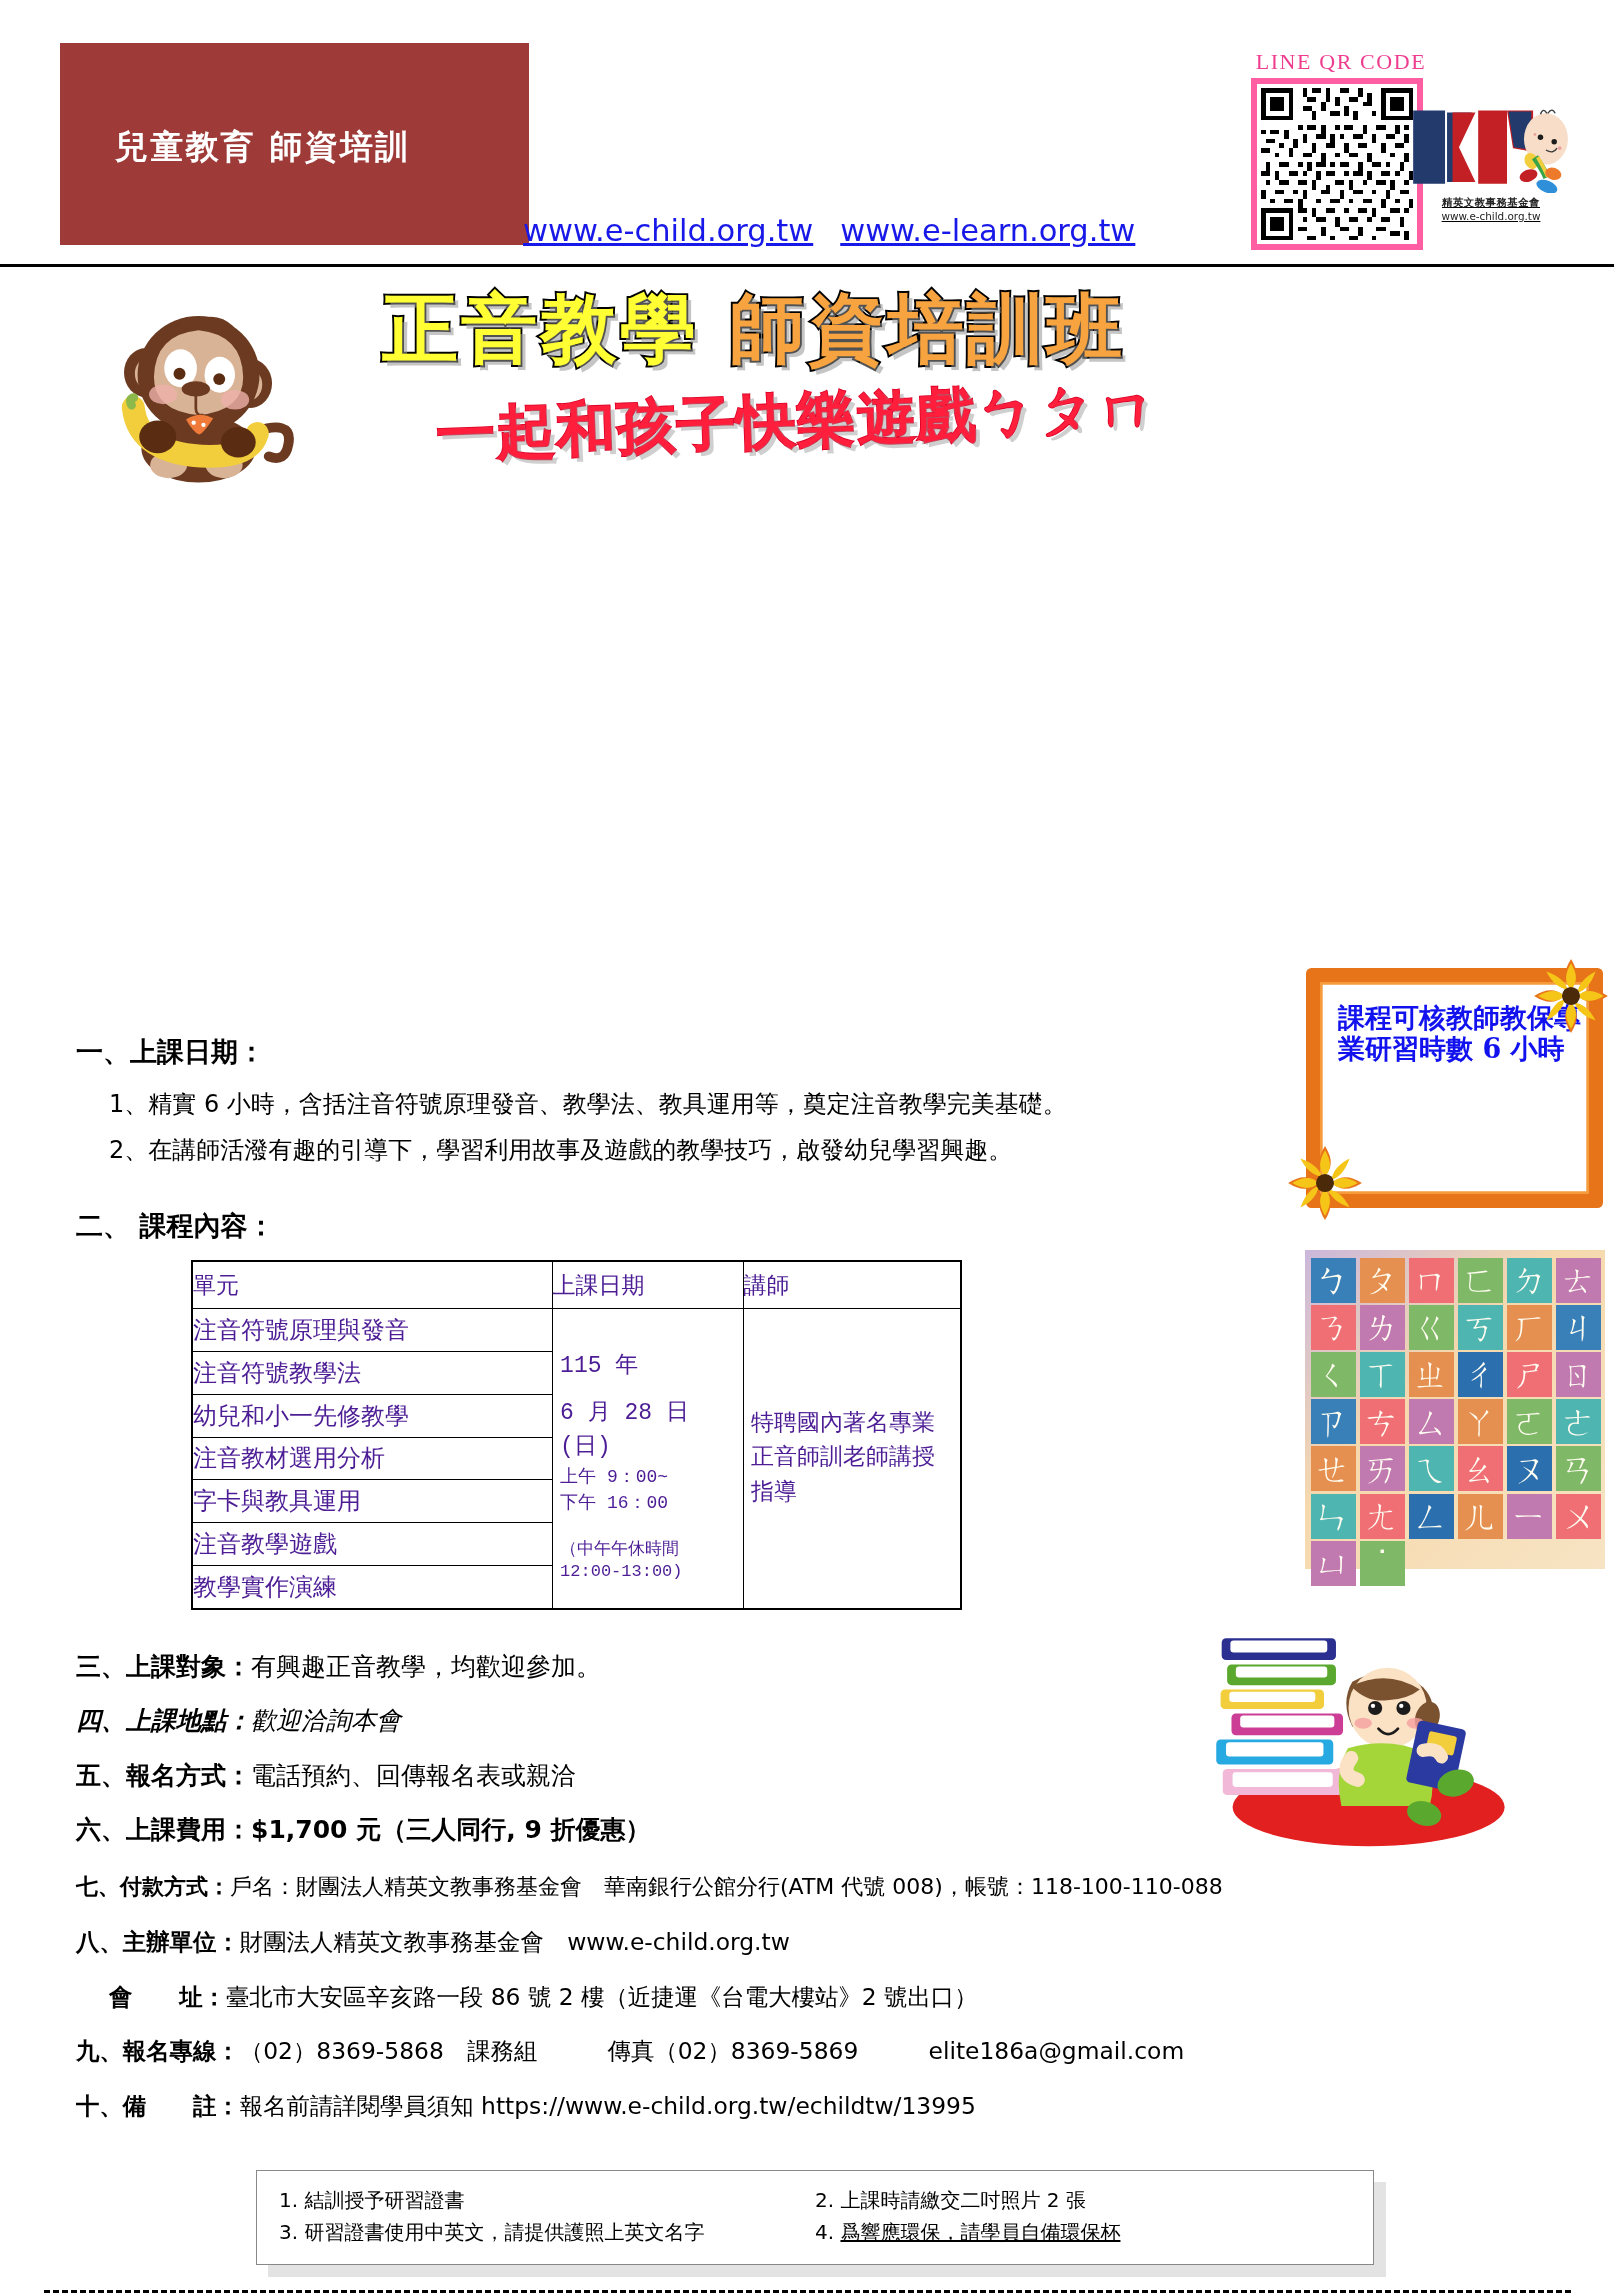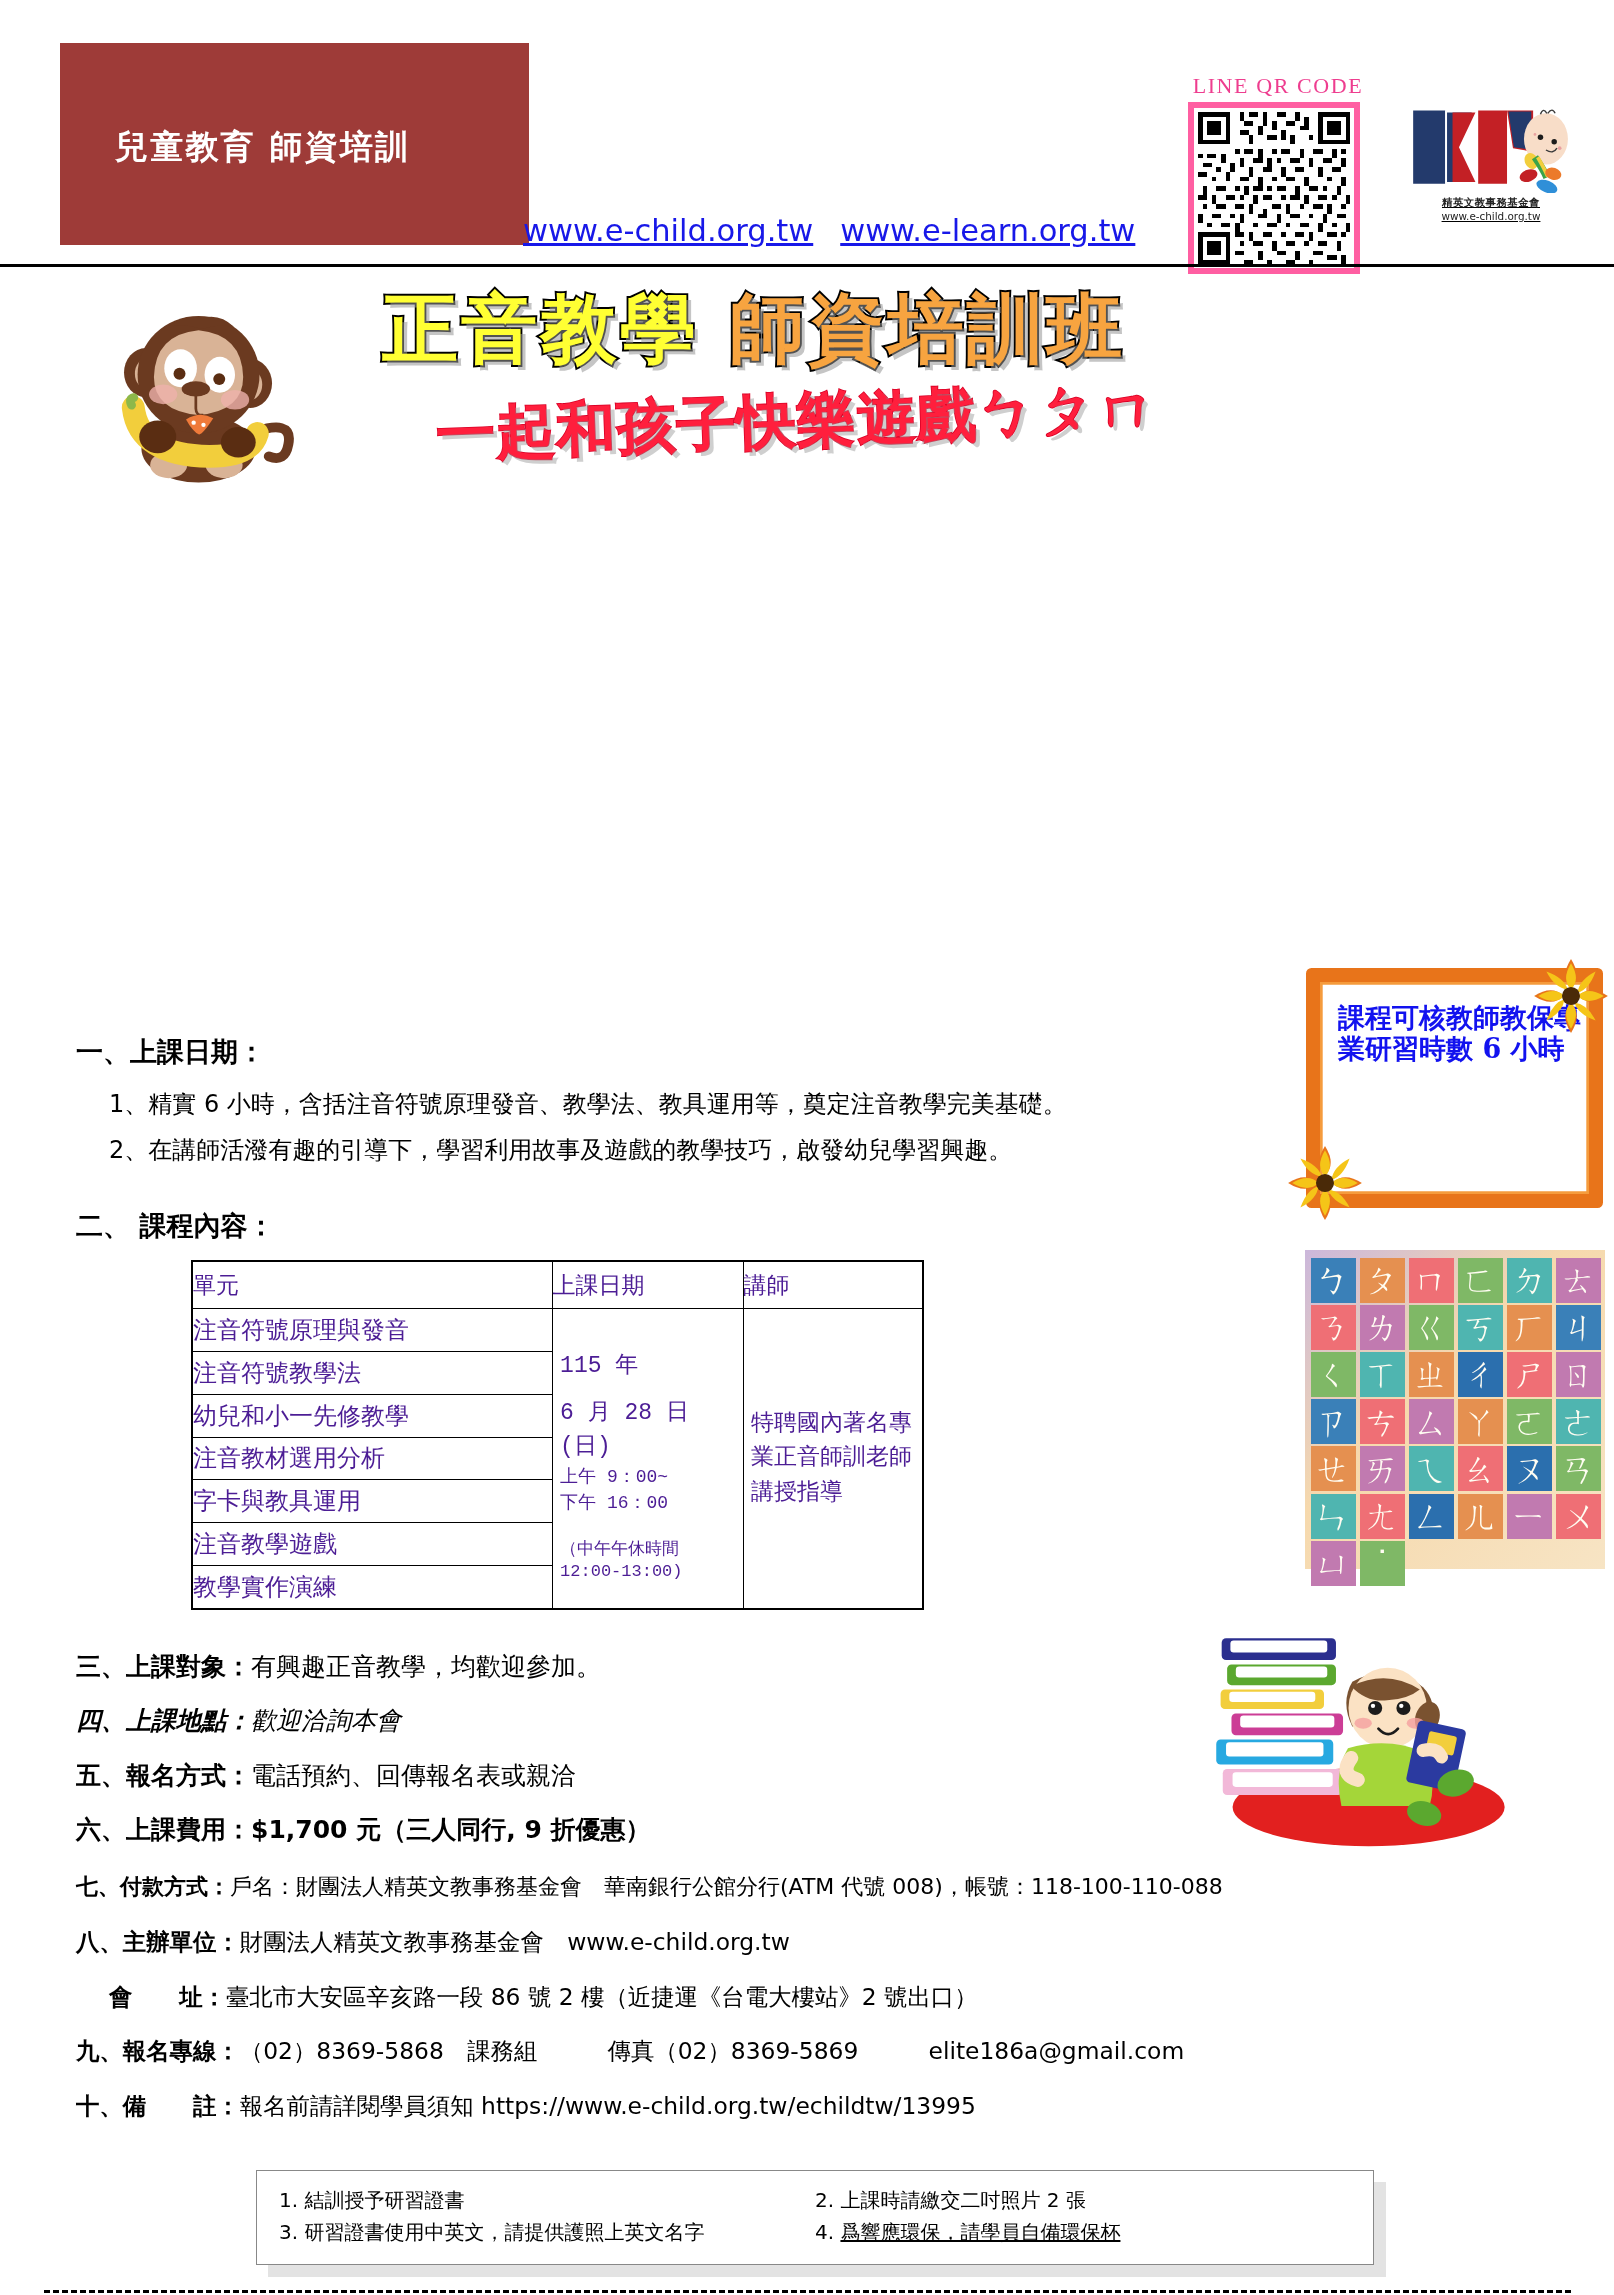--- a/index.html
+++ b/index.html
@@ -22,21 +22,21 @@
     position:absolute; left:115px; top:125px;
     color:#ffffff; font-size:33px; font-weight:bold; letter-spacing:2.2px;
     white-space:nowrap;
   }
   .urls {
     position:absolute; left:523px; top:213px;
     font-size:30.5px; color:#1818e8; text-decoration:underline;
     white-space:nowrap; letter-spacing:0px;
   }
   .urls span { margin-right:27px; }
-  .qr-block { position:absolute; left:1188px; top:49px; width:180px;margin-top:24px; }
+  .qr-block { position:absolute; left:1251px; top:49px; width:180px; }
   .qr-label {
     text-align:center; color:#ee3d8f; font-size:22px;
     font-family:"Liberation Serif", serif; letter-spacing:1.6px;
   }
   .qr-frame {
     margin-top:3.3px; border:6.5px solid #ff5fa2; background:#fff;
     width:172px; height:172px; padding:3.8px;
   }
   .qr-canvas { width:100%; height:100%; display:block; }
   .ef-logo { position:absolute; left:1393px; top:106px; width:196px;text-decoration:underline; }
@@ -84,21 +84,21 @@
     border-collapse:collapse; border:2.7px solid #000;
     background:#fff;
   }
   .course-table td, .course-table th {
     border:1.6px solid #000; text-align:left; color:#4c1d95;
     font-family:Liberation Mono, monospace;
   }
   .course-table th { font-size:23px; font-weight:normal; padding:7.6px 0; }
   .ct-unit { width:360px; font-size:24px; padding:4.9px 0; }
   .ct-date { width:191px; font-size:23px; line-height:1.45; vertical-align:middle; padding:5.5px 7.6px; }
-  .ct-lect { width:180px; font-size:23px; line-height:1.5; vertical-align:middle; padding:5.5px 7.6px; }
+  .ct-lect { width:218px; font-size:23px; line-height:1.5; vertical-align:middle; padding:5.5px 7.6px; }
   .ct-small { font-size:18px; }
   .ct-note { font-size:17px; line-height:1.3; }
 
   
   .callout {
     position:absolute; left:1306px; top:466px; width:297px; height:240px;
   }
   .callout-frame {
     position:absolute; inset:0;
     border:14px solid #E8741A; border-radius:5.5px; background:#fff;

